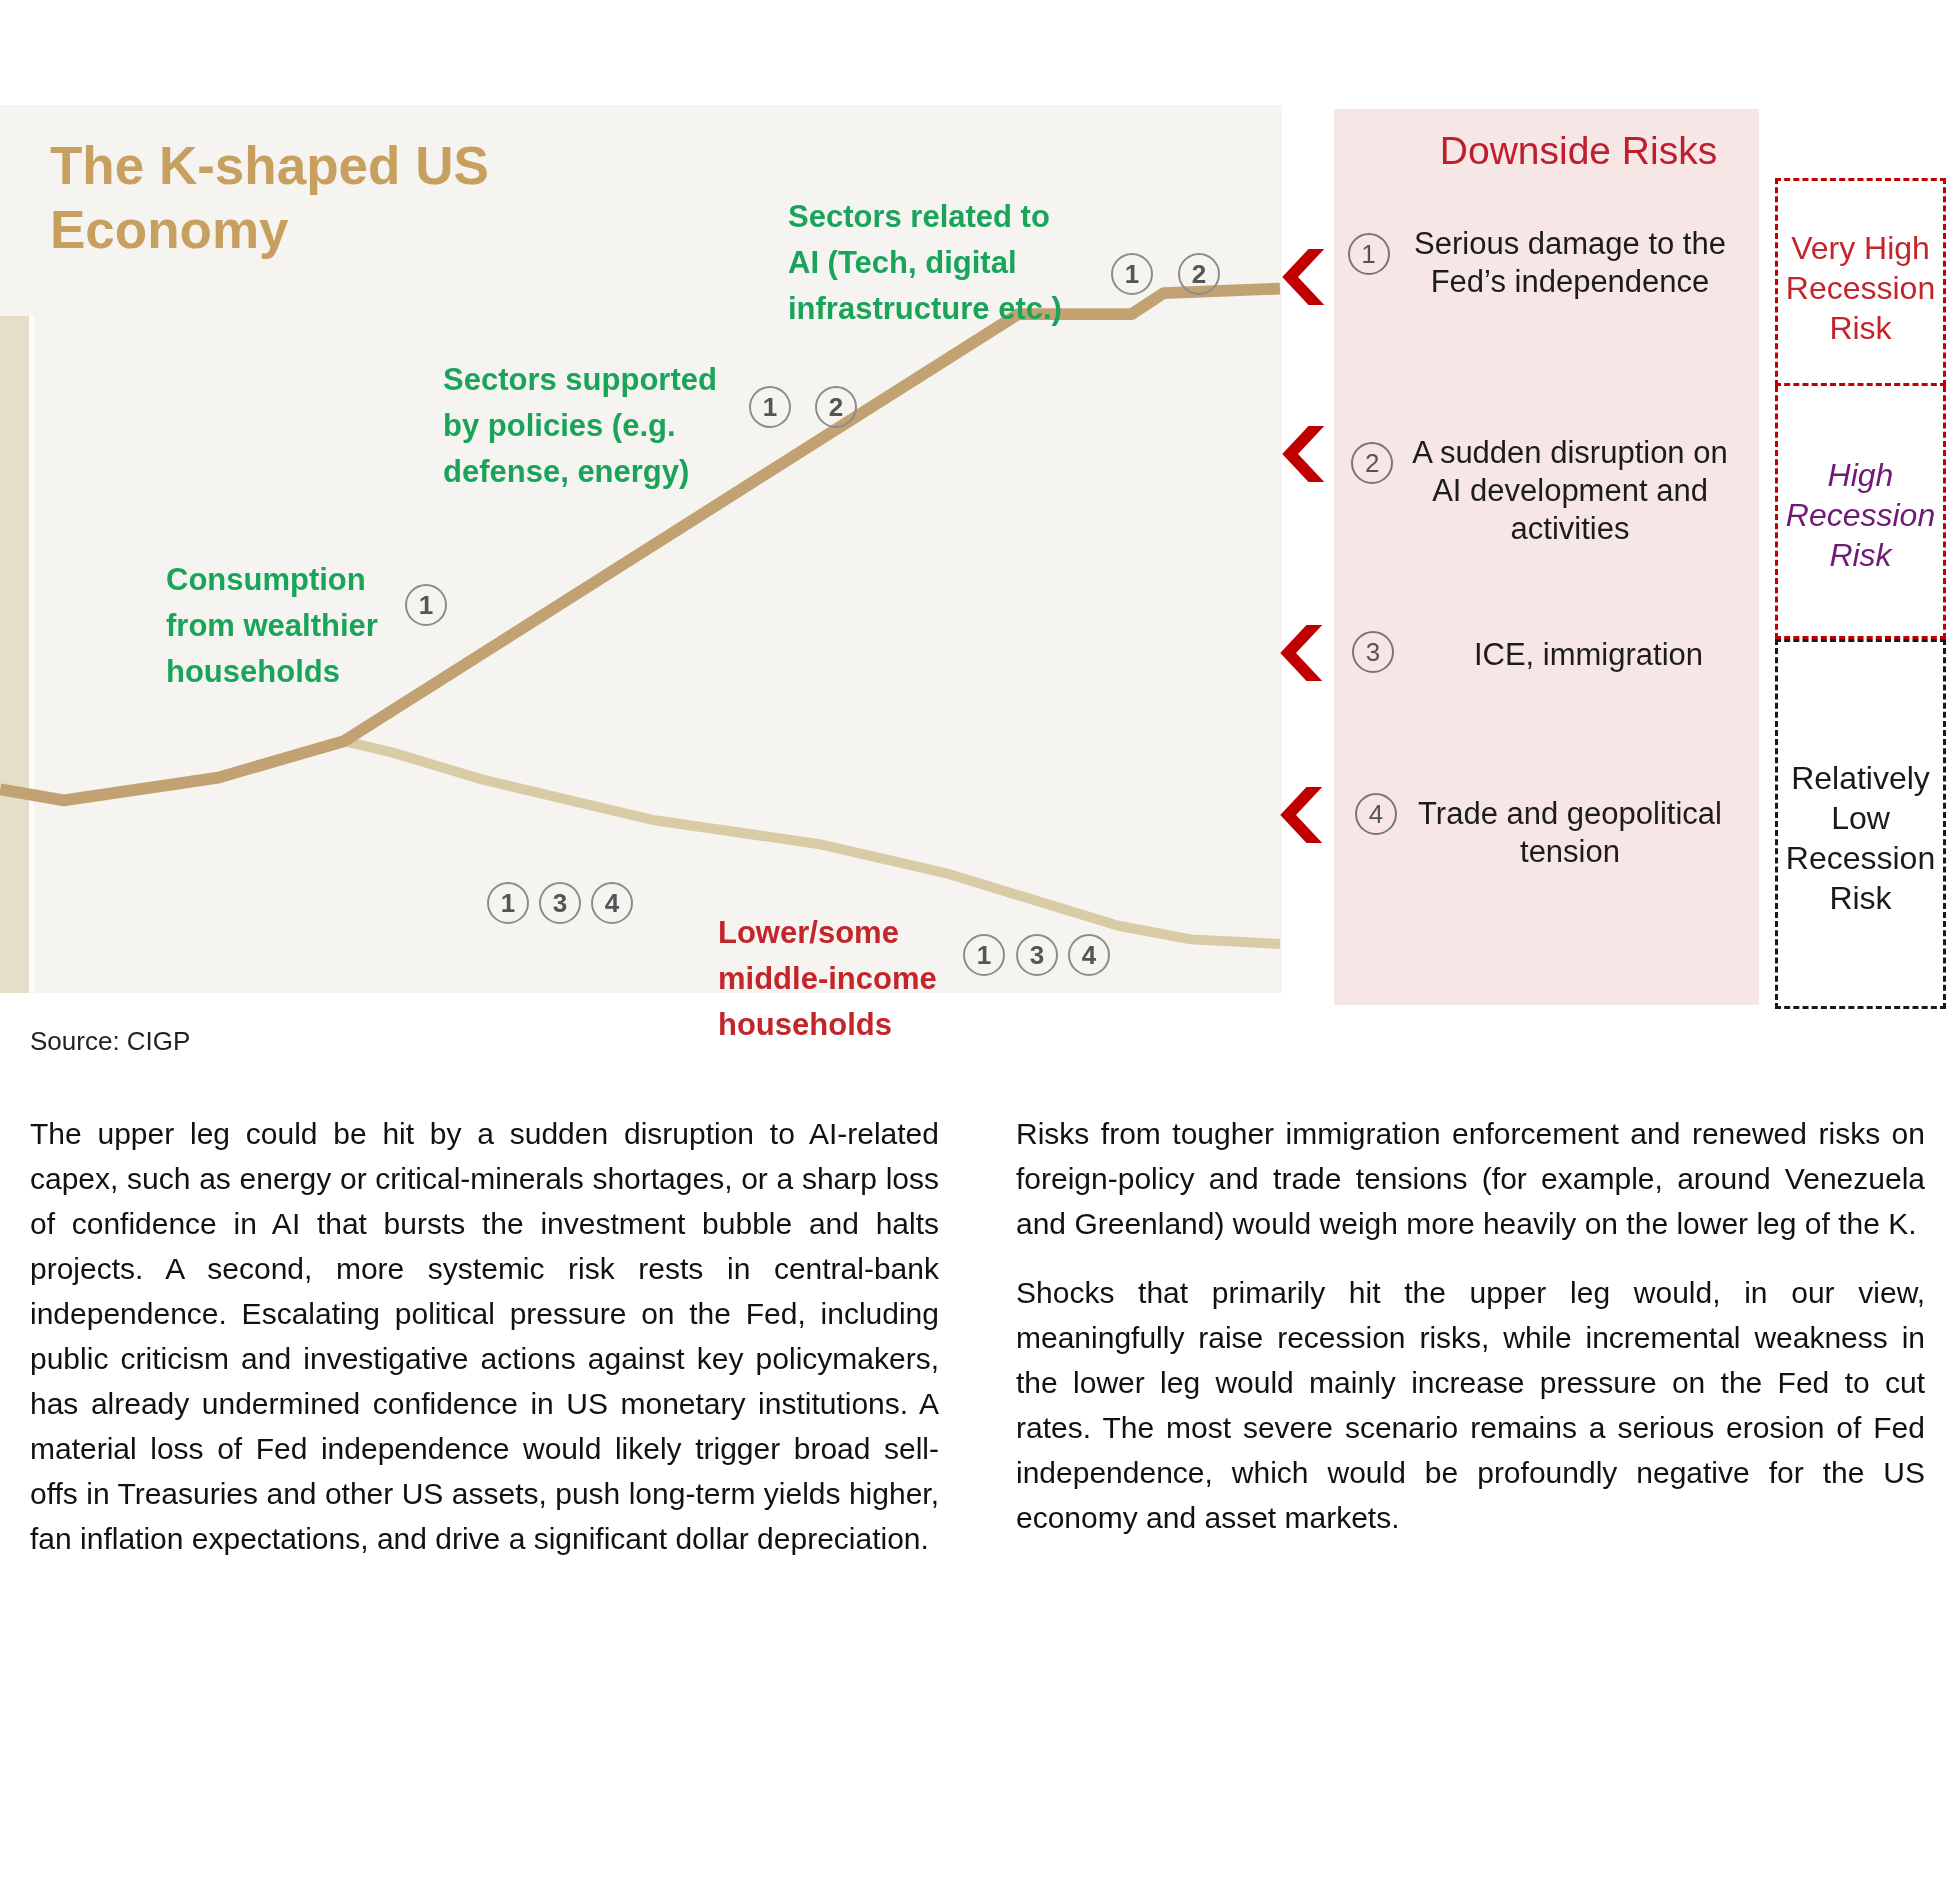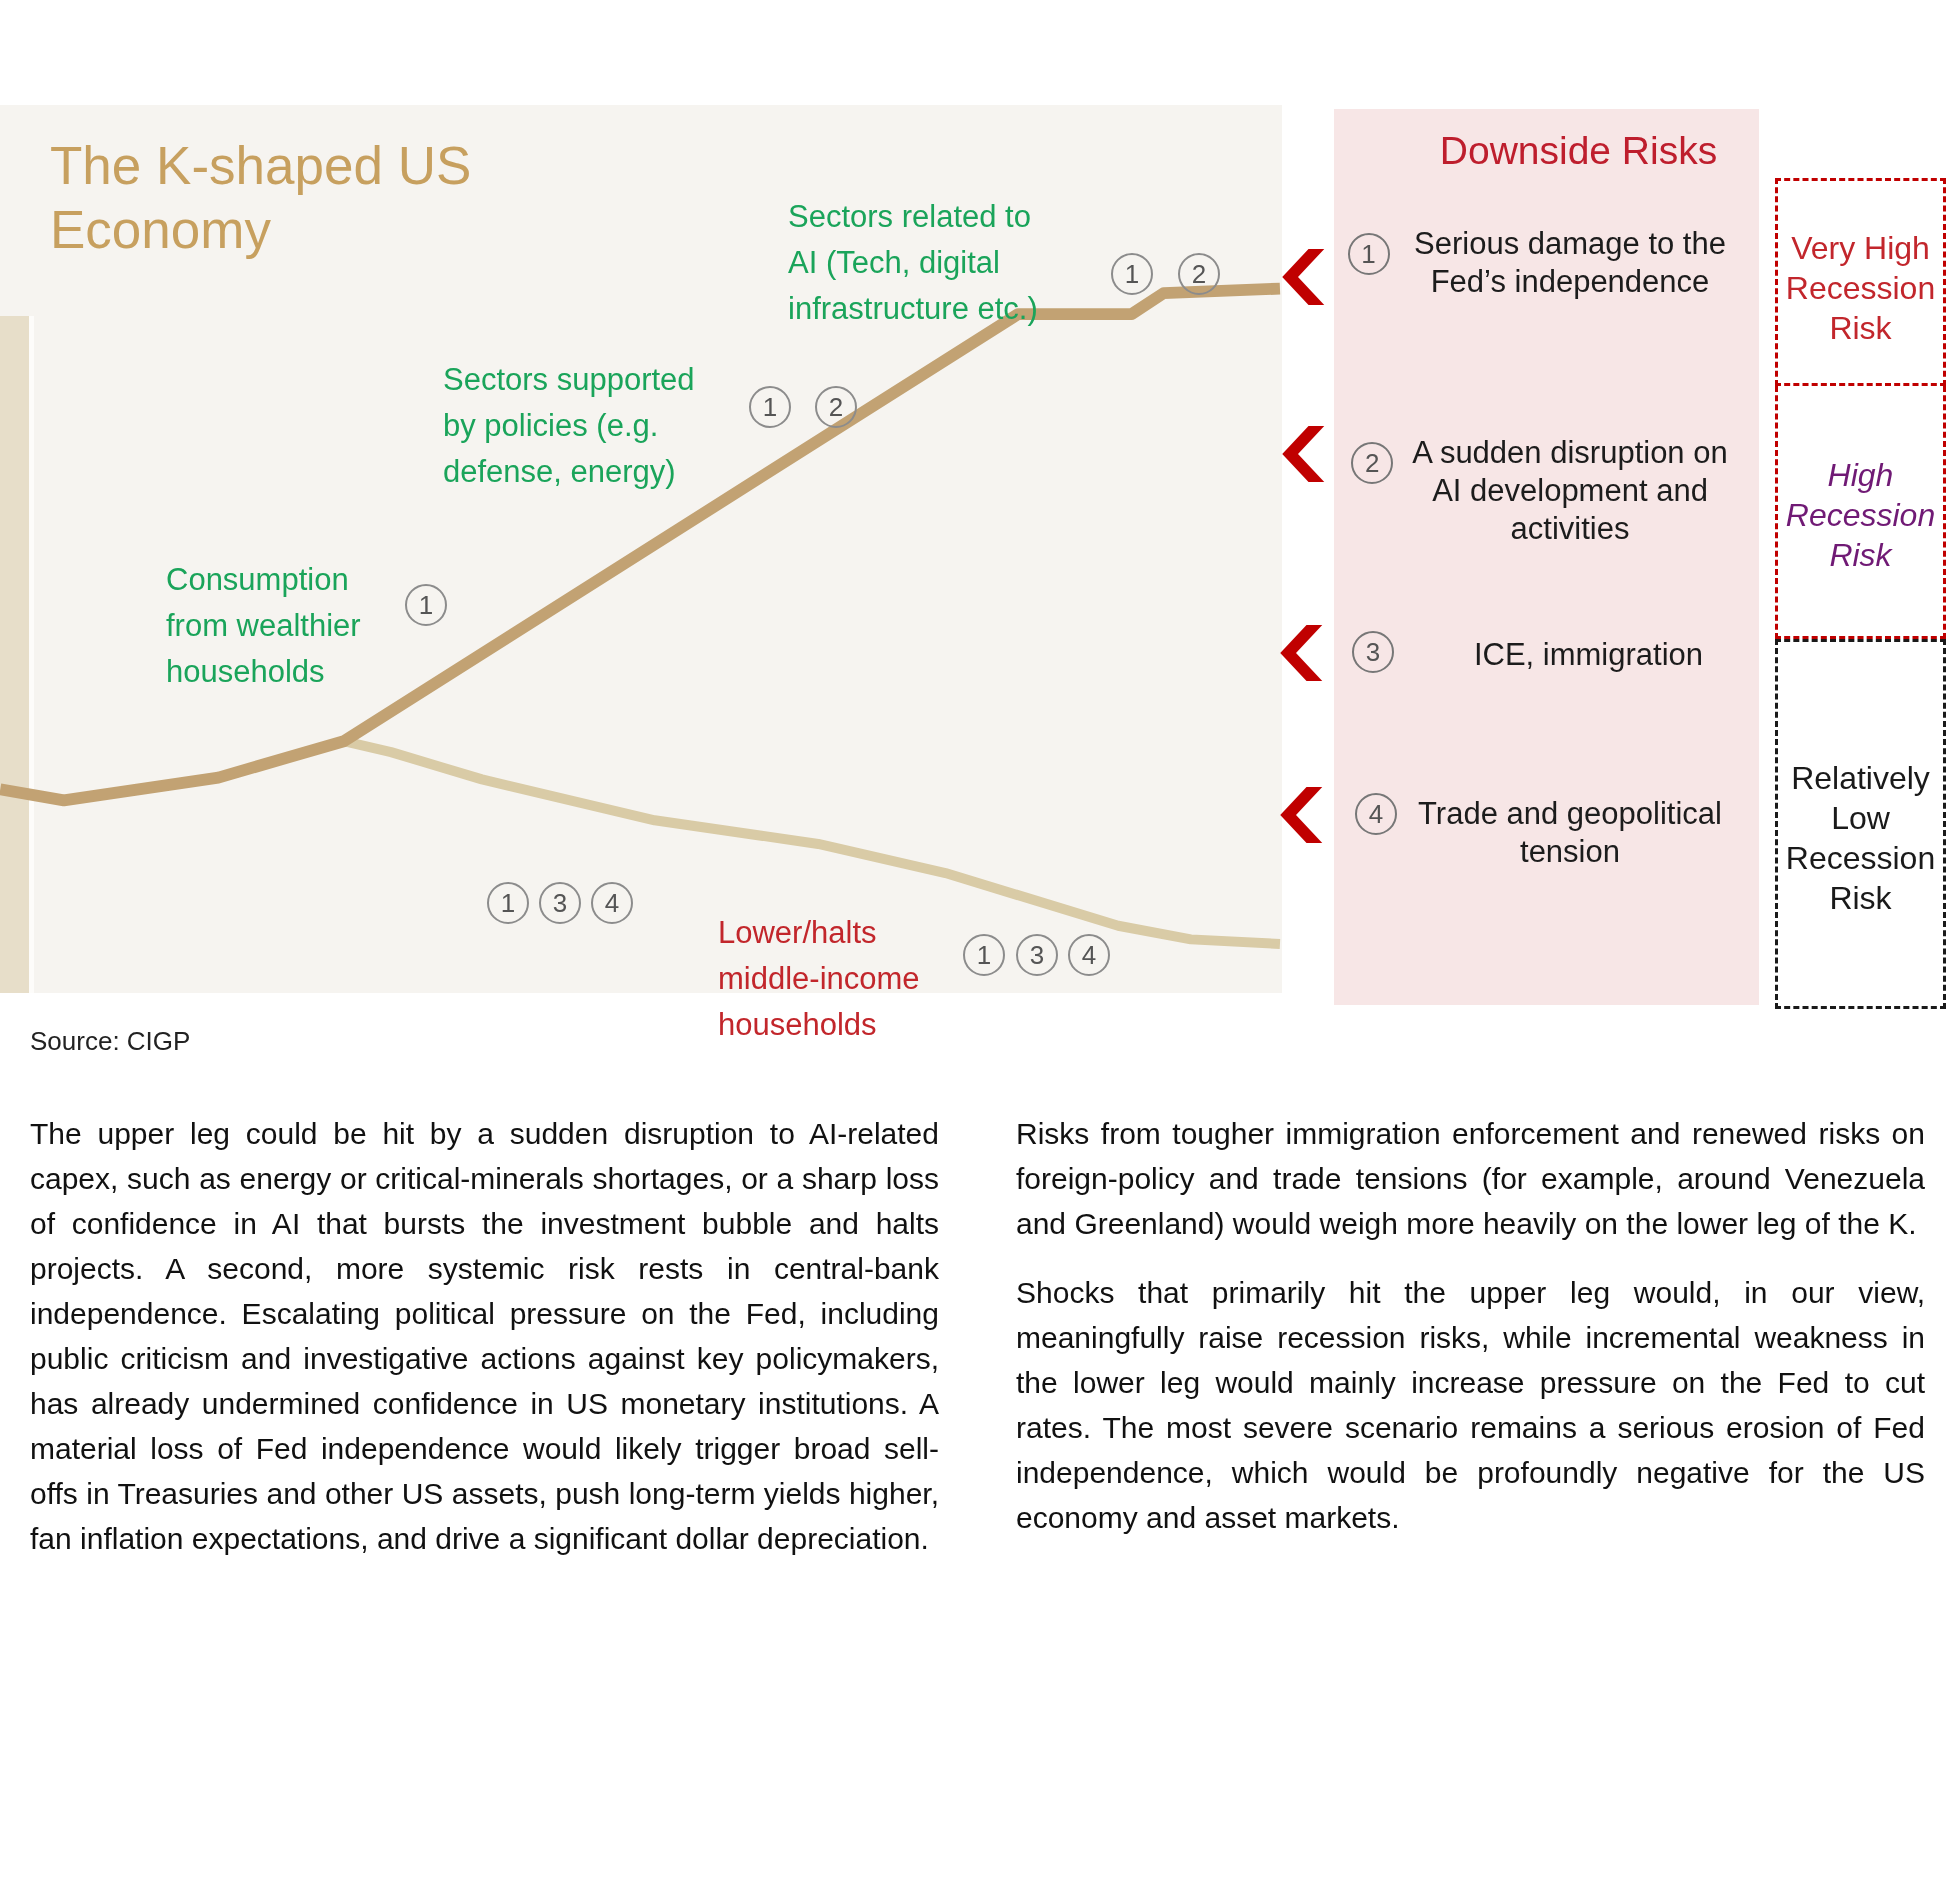--- a/index.html
+++ b/index.html
@@ -6,21 +6,21 @@
   #page{position:relative;width:1950px;height:1901px;background:#ffffff;
         font-family:"Liberation Sans", sans-serif;color:#1a1a1a;overflow:hidden;}
 
   .abs{position:absolute;}
   .preline{white-space:pre-line;}
 
   
   #exhibit-title{left:30px;top:9px;font-size:39px;color:#C49E60;letter-spacing:0.5px;}
 
   
-  #chart-area{left:0;top:105px;width:1282px;height:888px;background:#F6F4F0;}
+  #chart-area{left:0;top:105px;width:1282px;height:888px;background:#F6F4F0;font-weight:bold;}
   #left-strip{left:0;top:211px;width:29px;height:677px;background:#E7DEC9;border-right:5.5px solid #FDFCFA;}
   #k-lines{left:0;top:0;width:1282px;height:888px;}
 
   #chart-title{left:50px;top:29px;font-size:53px;line-height:64px;color:#C7A05F;}
 
   .chart-label{font-size:31px;line-height:46px;}
   .green{color:#1AA45A;}
   .redlbl{color:#C2262B;}
 
   .badge{position:absolute;width:42px;height:42px;border:2.7px solid #8c8c8c;border-radius:50%;
@@ -82,21 +82,21 @@
 
     <div class="abs chart-label green preline" style="left:166px;top:452px;">Consumption
 from wealthier
 households</div>
     <span class="badge" style="left:405px;top:479px;">1</span>
 
     <span class="badge" style="left:487px;top:777px;">1</span>
     <span class="badge" style="left:539px;top:777px;">3</span>
     <span class="badge" style="left:591px;top:777px;">4</span>
 
-    <div class="abs chart-label redlbl preline" style="left:718px;top:805px;">Lower/halts
+    <div class="abs chart-label redlbl preline" style="left:718px;top:805px;">Lower/some
 middle-income
 households</div>
     <span class="badge" style="left:963px;top:829px;">1</span>
     <span class="badge" style="left:1016px;top:829px;">3</span>
     <span class="badge" style="left:1068px;top:829px;">4</span>
   </div>
 
   <svg class="chevron" style="left:1278px;top:249px;" viewBox="0 0 52 64">
     <polygon points="34,0 52,0 22,32 52,64 34,64 4,32" fill="#C00000"></polygon>
   </svg>

